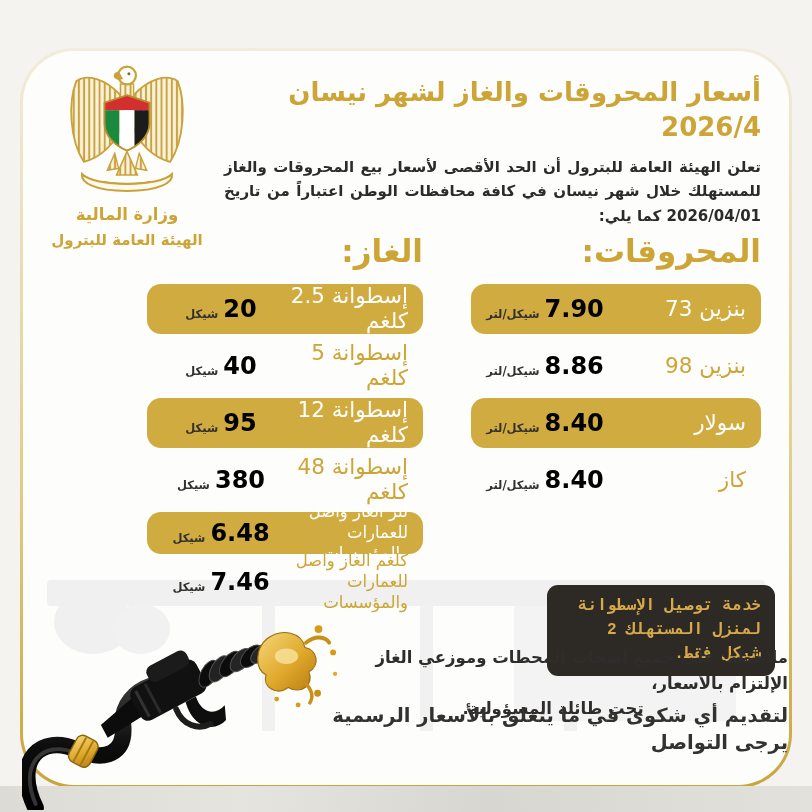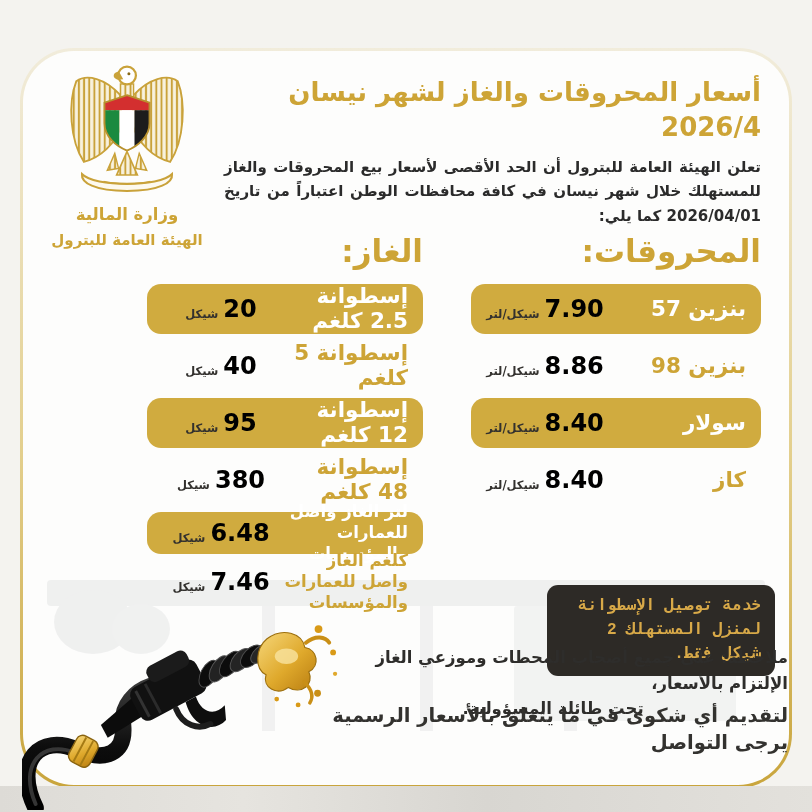--- a/index.html
+++ b/index.html
@@ -63,21 +63,21 @@
   .section-heading{
     color:var(--gold);font-size:31px;font-weight:bold;text-align:right;
     margin-bottom:14px;line-height:1.2;
   }
   .price-row{
     display:flex;align-items:center;height:50px;border-radius:14px;
     padding:0 15px;margin-bottom:7px;
   }
   .price-row.pill{background:var(--pill-gold);}
   .price-row.small{height:42px;text-align:right;}
-  .row-label{flex:1;font-weight:bold;font-size:21.5px;color:var(--gold);line-height:1.15;}
+  .row-label{flex:1;font-weight:normal;font-size:21.5px;color:var(--gold);line-height:1.15;}
   .price-row.pill .row-label{color:#ffffff;}
   .price-row.small .row-label{font-size:16.5px;line-height:1.25;}
   .row-value{display:flex;align-items:center;gap:5px;width:118px;justify-content:center;}
   .row-value .num{font-size:24px;font-weight:bold;color:#000000;}
   .row-value .unit{font-size:11.5px;font-weight:bold;color:#33312e;margin-top:10px;white-space:nowrap;}
   
   .delivery-badge{
     position:absolute;top:585px;right:37px;width:228px;z-index:6;
     background:var(--badge-bg);border-radius:11px;padding:9px 14px 10px;
     color:var(--badge-text);font-weight:bold;font-size:16px;line-height:1.5;text-align:right;font-family:Liberation Mono, monospace;
@@ -157,21 +157,21 @@
         </svg>
         <div class="ministry-name">وزارة المالية</div>
         <div class="authority-name">الهيئة العامة للبترول</div>
       </div>
     </div>
 
     <div class="section section-fuels">
       <div class="section-heading">المحروقات:</div>
 
       <div class="price-row pill">
-        <span class="row-label">بنزين 57</span>
+        <span class="row-label">بنزين 73</span>
         <span class="row-value">
           <span class="num">7.90</span>
           <span class="unit">شيكل/لتر</span>
         </span>
       </div>
 
       <div class="price-row">
         <span class="row-label">بنزين 98</span>
         <span class="row-value">
           <span class="num">8.86</span>

